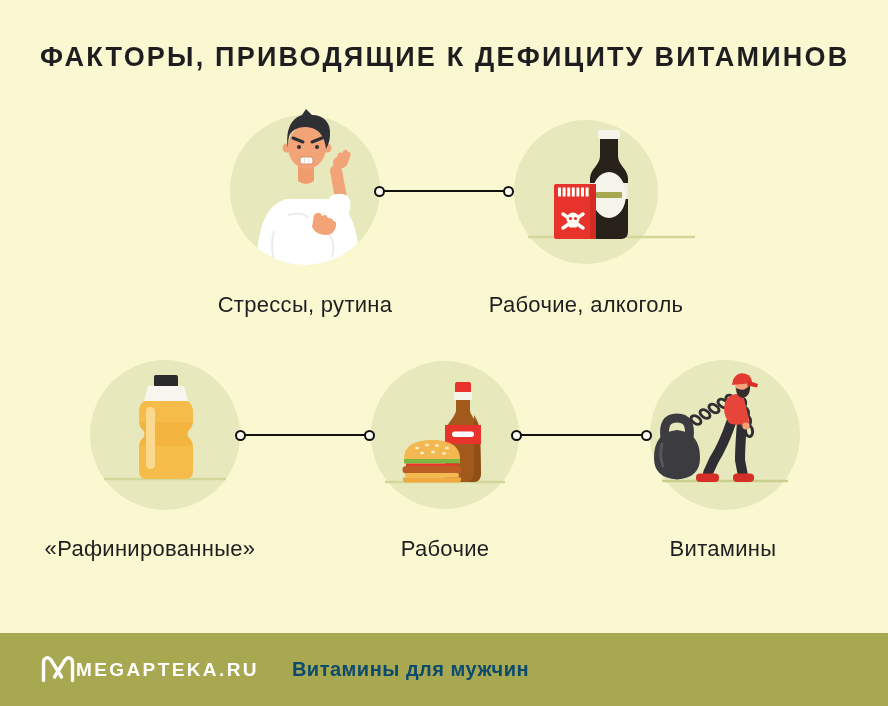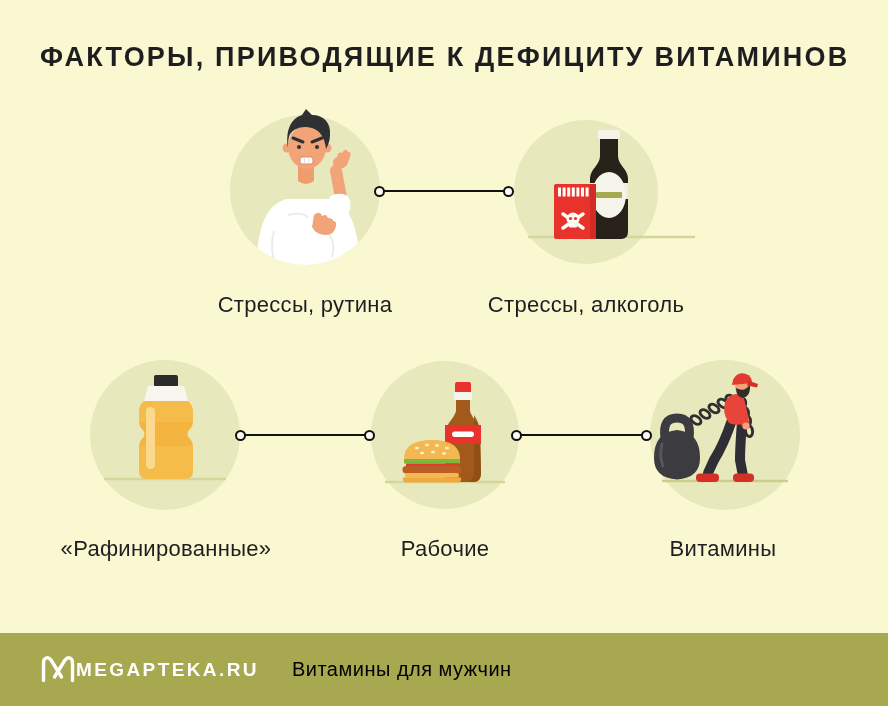--- a/index.html
+++ b/index.html
@@ -33,22 +33,22 @@
     position:absolute; left:0; top:633px; width:888px; height:73px;
     background:var(--footer-background,#A8A851);
     display:flex; align-items:center;
   }
   .footer-logo { margin-left:40px; flex:0 0 auto; }
   .brand {
     font-size:19px; font-weight:800; letter-spacing:2.4px;
     color:var(--footer-text,#FFFFFF); white-space:nowrap;
   }
   .tagline {
-    margin-left:33px; font-size:20px; font-weight:400; letter-spacing:0.5px;
-    color:#000000; white-space:nowrap;
+    margin-left:33px; font-size:20px; font-weight:700; letter-spacing:0.5px;
+    color:#0c4a6e; white-space:nowrap;
   }
 </style>
 </head>
 <body>
 
 <div class="canvas">
 
   <div class="title">ФАКТОРЫ, ПРИВОДЯЩИЕ К ДЕФИЦИТУ ВИТАМИНОВ</div>
 
   <div class="factor-icon" style="left:230px; top:115px; width:150px; height:150px;">
@@ -196,24 +196,24 @@
     <div class="line"></div>
     <div class="dot dot-left"></div>
     <div class="dot dot-right"></div>
   </div>
 
   <div class="label" style="left:155px; top:290px;">
     <span>Стрессы, рутина</span>
 
   </div>
   <div class="label" style="left:436px; top:290px;">
-    <span>Стрессы, алкоголь</span>
-
-  </div>
-  <div class="label" style="left:16px; top:534px;">
+    <span>Рабочие, алкоголь</span>
+
+  </div>
+  <div class="label" style="left:0; top:534px;">
     <span>«Рафинированные»</span>
   </div>
   <div class="label" style="left:295px; top:534px;">
     <span>Рабочие</span>
 
   </div>
   <div class="label" style="left:573px; top:534px;">
     <span>Витамины</span>
   </div>
 

